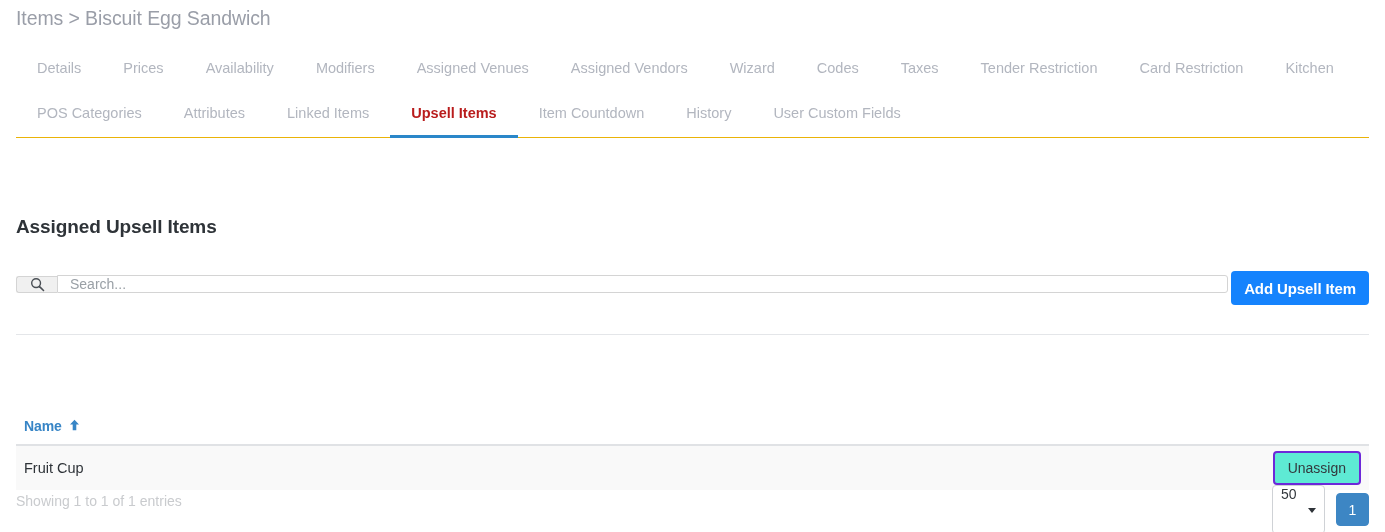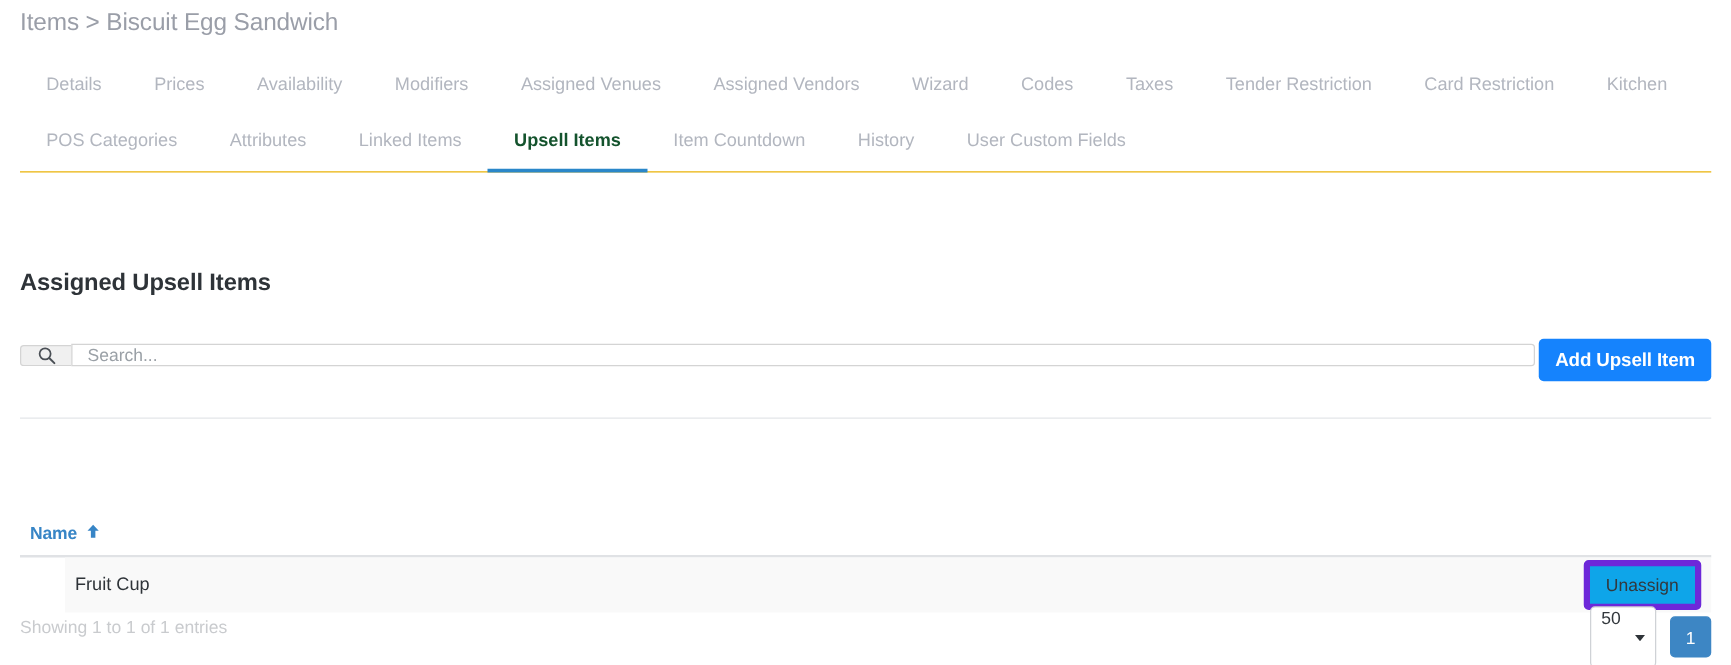--- a/index.html
+++ b/index.html
@@ -49,21 +49,21 @@
     color: #b2b6bf;
     padding: 11px 21px 12px 21px;
     line-height: 20px;
     white-space: nowrap;
     border-bottom: 3px solid transparent;
     margin-bottom: -1px;
     cursor: pointer;
     text-decoration: none;
   }
   .tab.active {
-    color: #14532d;
+    color: #b91c1c;
     font-weight: 700;
     border-bottom-color: #2a87c9;
   }
 
   
   .section-title {
     position: absolute;
     left: 16px;
     top: 216px;
     font-size: 19px;
@@ -161,29 +161,28 @@
     letter-spacing: -0.1px;
   }
   .sort-arrow { display: block; }
   .trow {
     display: flex;
     align-items: center;
     justify-content: space-between;
     background: #f9f9f9;
     height: 44px;
     padding: 0 8px 0 8px;
-    margin-left: 36px;
   }
   .cell-name {
     font-size: 14.5px;
     color: #2e3338;
   }
   .btn-default {
-    background: #0ea5e9;
-    border: 5px solid #6d28d9;
+    background: #5eead4;
+    border: 2px solid #6d28d9;
     border-radius: 4px;
     color: #33383d;
     font-size: 14px;
     font-family: "Liberation Sans", sans-serif;
     padding: 7px 13px;
     cursor: pointer;
     white-space: nowrap;
     line-height: 16px;
   }
 

